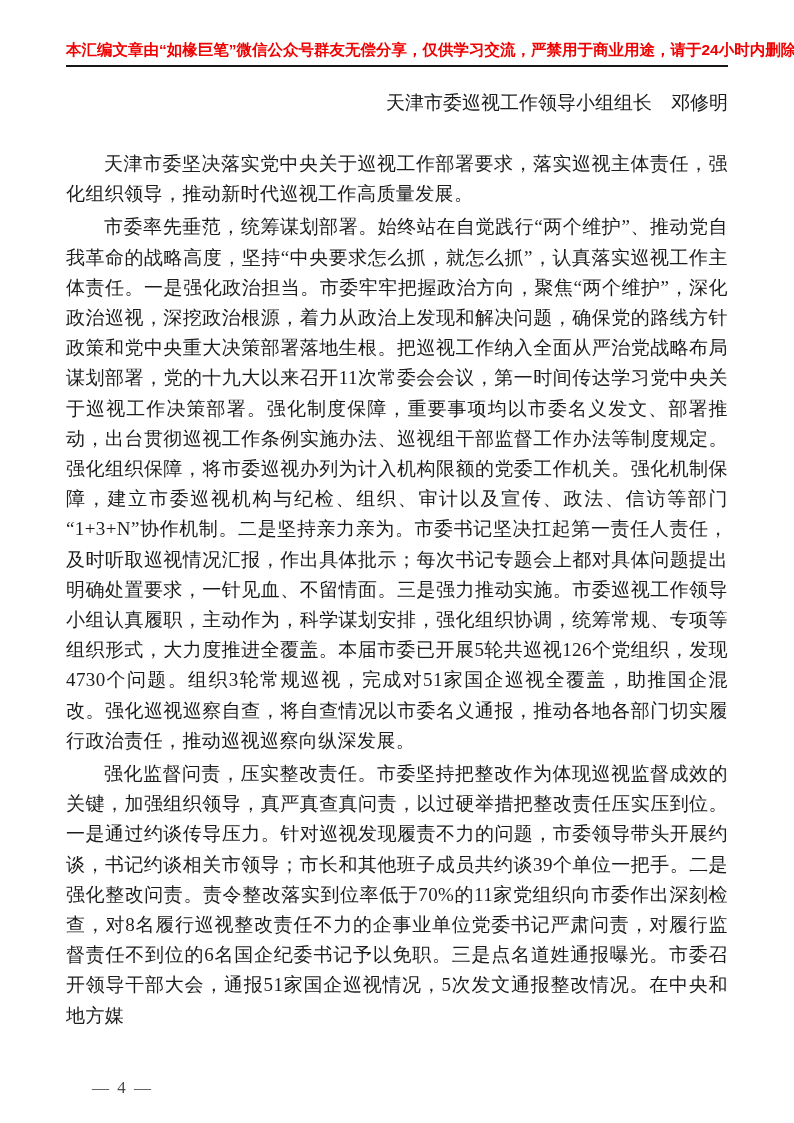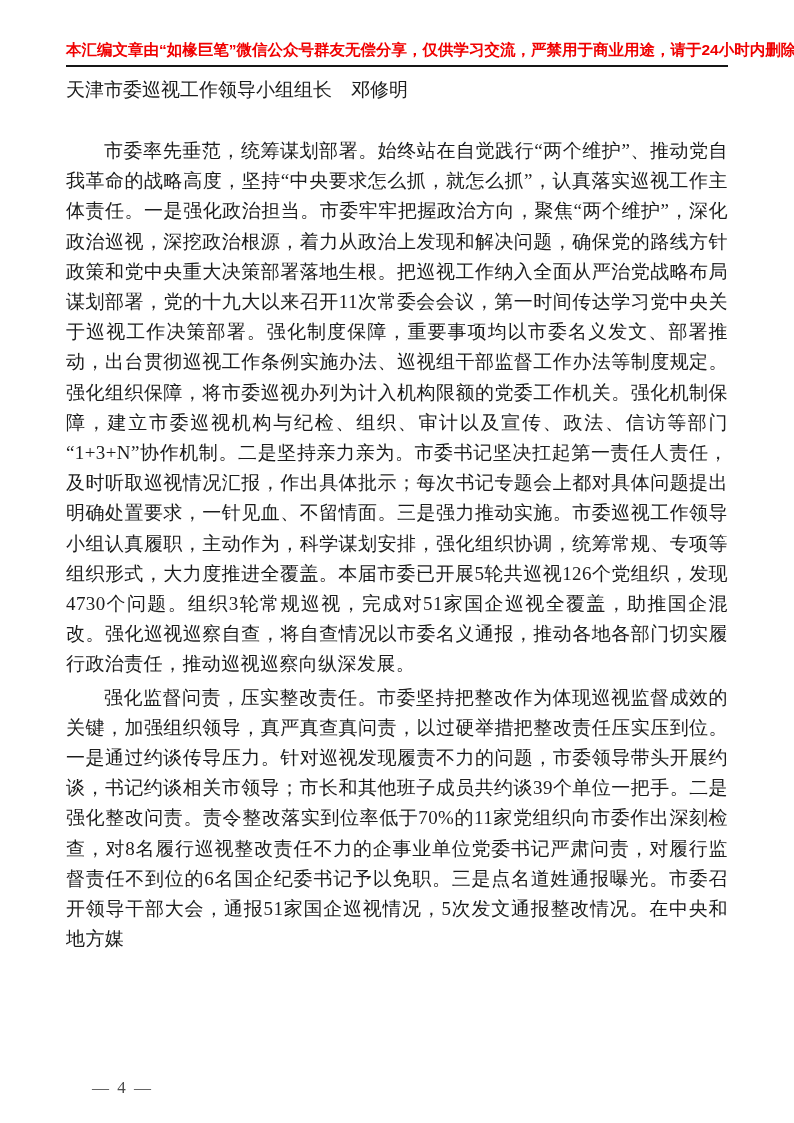--- a/index.html
+++ b/index.html
@@ -35,22 +35,22 @@
   }
   .article-title {
     margin: 16px 0 0 0;
     text-align: center;
     font-size: 20.5px;
     font-weight: 700;
     line-height: 28px;
     color: #111111;
   }
   .article-byline {
-    margin-top: 10px;
-    text-align: left;
+    margin-top: 23px;
+    text-align: right;
     font-size: 19px;
     line-height: 26px;
     color: #1c1c1c;
   }
   .article-body {
     margin-top: 33px;
     font-size: 19px;
     line-height: 30.2px;
     letter-spacing: 0.4px;
     text-align: justify;
@@ -79,19 +79,20 @@
 <div class="page">
 
   <div class="banner" style="color: rgb(240, 0, 0);">本汇编文章由“如椽巨笔”微信公众号群友无偿分享，仅供学习交流，严禁用于商业用途，请于24小时内删除</div>
 
   <hr class="banner-rule">
 
 
   <div class="article-byline">天津市委巡视工作领导小组组长　邓修明</div>
 
   <div class="article-body">
+      <p class="para"><span class="seg">天津市委坚决落实党中央关于巡视工作部署要求，落实巡视主体责任，强化组织领导，推动新时代巡视工作高质量发展。</span></p>
       <p class="para"><span class="seg bold">市委率先垂范，统筹谋划部署。</span><span class="seg">始终站在自觉践行“两个维护”、推动党自我革命的战略高度，坚持“中央要求怎么抓，就怎么抓”，认真落实巡视工作主体责任。</span><span class="seg bold">一是强化政治担当。</span><span class="seg">市委牢牢把握政治方向，聚焦“两个维护”，深化政治巡视，深挖政治根源，着力从政治上发现和解决问题，确保党的路线方针政策和党中央重大决策部署落地生根。把巡视工作纳入全面从严治党战略布局谋划部署，党的十九大以来召开11次常委会会议，第一时间传达学习党中央关于巡视工作决策部署。强化制度保障，重要事项均以市委名义发文、部署推动，出台贯彻巡视工作条例实施办法、巡视组干部监督工作办法等制度规定。强化组织保障，将市委巡视办列为计入机构限额的党委工作机关。强化机制保障，建立市委巡视机构与纪检、组织、审计以及宣传、政法、信访等部门“1+3+N”协作机制。</span><span class="seg bold">二是坚持亲力亲为。</span><span class="seg">市委书记坚决扛起第一责任人责任，及时听取巡视情况汇报，作出具体批示；每次书记专题会上都对具体问题提出明确处置要求，一针见血、不留情面。</span><span class="seg bold">三是强力推动实施。</span><span class="seg">市委巡视工作领导小组认真履职，主动作为，科学谋划安排，强化组织协调，统筹常规、专项等组织形式，大力度推进全覆盖。本届市委已开展5轮共巡视126个党组织，发现4730个问题。组织3轮常规巡视，完成对51家国企巡视全覆盖，助推国企混改。强化巡视巡察自查，将自查情况以市委名义通报，推动各地各部门切实履行政治责任，推动巡视巡察向纵深发展。</span></p>
       <p class="para"><span class="seg bold">强化监督问责，压实整改责任。</span><span class="seg">市委坚持把整改作为体现巡视监督成效的关键，加强组织领导，真严真查真问责，以过硬举措把整改责任压实压到位。</span><span class="seg bold">一是通过约谈传导压力。</span><span class="seg">针对巡视发现履责不力的问题，市委领导带头开展约谈，书记约谈相关市领导；市长和其他班子成员共约谈39个单位一把手。</span><span class="seg bold">二是强化整改问责。</span><span class="seg">责令整改落实到位率低于70%的11家党组织向市委作出深刻检查，对8名履行巡视整改责任不力的企事业单位党委书记严肃问责，对履行监督责任不到位的6名国企纪委书记予以免职。</span><span class="seg bold">三是点名道姓通报曝光。</span><span class="seg">市委召开领导干部大会，通报51家国企巡视情况，5次发文通报整改情况。在中央和地方媒</span></p>
     </div>
 
   <div class="page-number">— 4 —</div>
 
 </div>
 
 </body></html>

